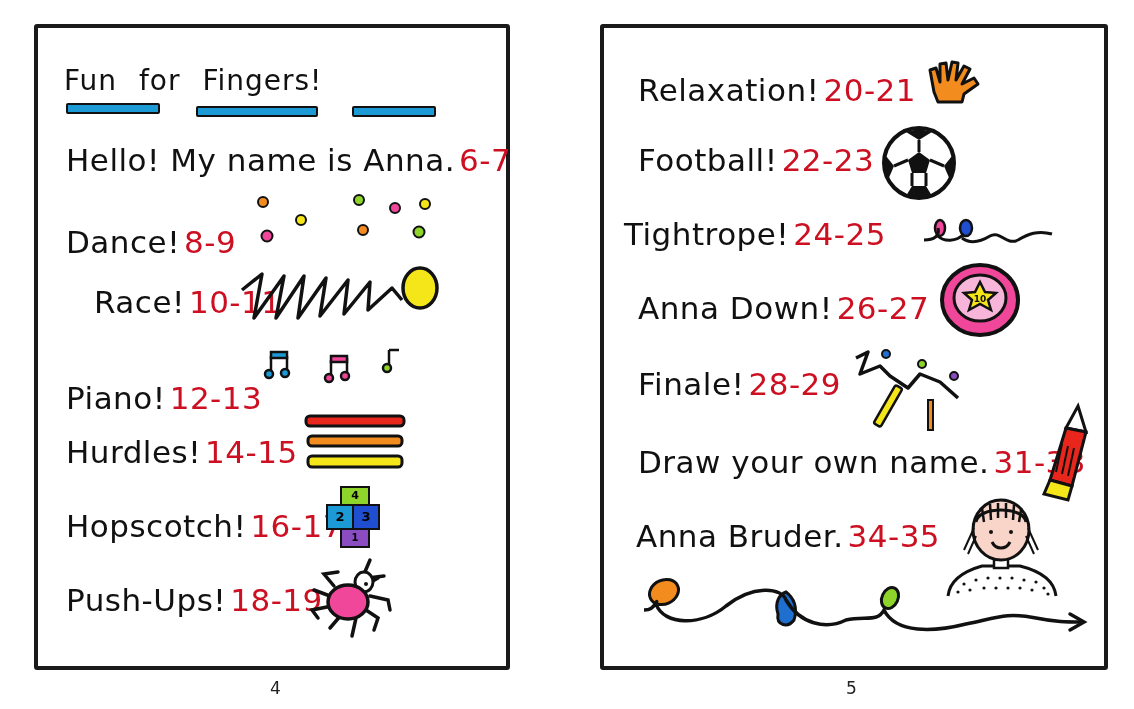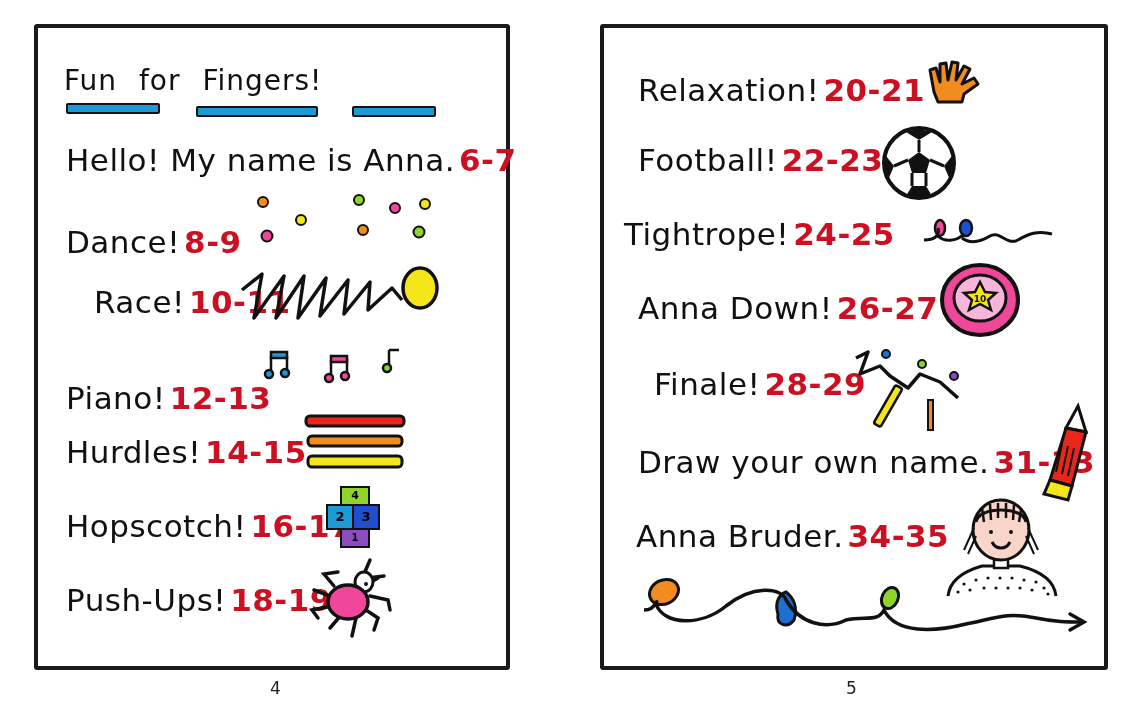--- a/index.html
+++ b/index.html
@@ -5,21 +5,21 @@
   html, body { margin:0; padding:0; background:#ffffff; }
   body { width:1134px; height:709px; position:relative; overflow:hidden; font-family:"DejaVu Sans", sans-serif; }
   .page-box { position:absolute; border:4px solid #1a1a1a; border-radius:3px; background:#fff; box-sizing:border-box; }
   #left-box { left:34px; top:24px; width:476px; height:646px; }
   #right-box { left:600px; top:24px; width:508px; height:646px; }
   .page-num { position:absolute; top:678px; font-size:17px; color:#222; font-family:"DejaVu Sans", sans-serif; }
   .title-row { position:absolute; left:64px; top:64px; font-size:28px; color:#111; letter-spacing:1px; }
   .title-row span { position:relative; display:inline-block; margin-right:12px; }
   .underline { position:absolute; height:7px; background:#1c9ad6; border:2px solid #111; border-radius:2px; }
   .entry { position:absolute; white-space:nowrap; font-size:31px; color:#111; letter-spacing:0.5px; }
-  .entry .pg { color:#cc1022; margin-left:4px;font-weight:bold; }
+  .entry .pg { color:#cc1022; margin-left:4px; }
   svg { position:absolute; overflow:visible; }
 </style>
 </head>
 <body>
 
 <div id="left-box" class="page-box"></div>
 
 <div class="title-row">
   <span>Fun</span>
   <span>for</span>
@@ -154,21 +154,21 @@
 <div class="entry" style="left:638px; top:290px;">
   <span>Anna Down!</span><span class="pg">26-27</span>
 </div>
 <svg style="left:938px; top:262px;" width="88" height="80">
   <ellipse cx="42" cy="38" rx="38" ry="35" fill="#f0479a" stroke="#111" stroke-width="4"></ellipse>
   <ellipse cx="42" cy="36" rx="26" ry="23" fill="#f7b6d9" stroke="#111" stroke-width="3"></ellipse>
   <polygon points="42,20 47,30 58,31 50,38 53,48 42,42 31,48 34,38 26,31 37,30" fill="#f5e61a" stroke="#111" stroke-width="2.5"></polygon>
   <text x="42" y="40" font-size="9" font-weight="bold" text-anchor="middle" fill="#111" font-family="DejaVu Sans, sans-serif">10</text>
 </svg>
 
-<div class="entry" style="left:638px; top:366px;margin-left:16px;">
+<div class="entry" style="left:638px; top:366px;">
   <span>Finale!</span><span class="pg">28-29</span>
 </div>
 <svg style="left:850px; top:348px;" width="140" height="84">
   <polyline points="6,10 18,4 10,26 30,18 40,28 58,40 70,26 90,34 108,50" fill="none" stroke="#111" stroke-width="3.5" stroke-linejoin="round"></polyline>
   <circle cx="36" cy="6" r="4" fill="#1f6fd0" stroke="#111" stroke-width="2"></circle>
   <circle cx="72" cy="16" r="4" fill="#8fd42a" stroke="#111" stroke-width="2"></circle>
   <circle cx="104" cy="28" r="4" fill="#8a4cc0" stroke="#111" stroke-width="2"></circle>
   <rect x="34" y="36" width="8" height="44" rx="2" transform="rotate(30 38 58)" fill="#f5e61a" stroke="#111" stroke-width="2.5"></rect>
   <rect x="78" y="52" width="5" height="30" fill="#f28c1e" stroke="#111" stroke-width="2"></rect>
 </svg>

